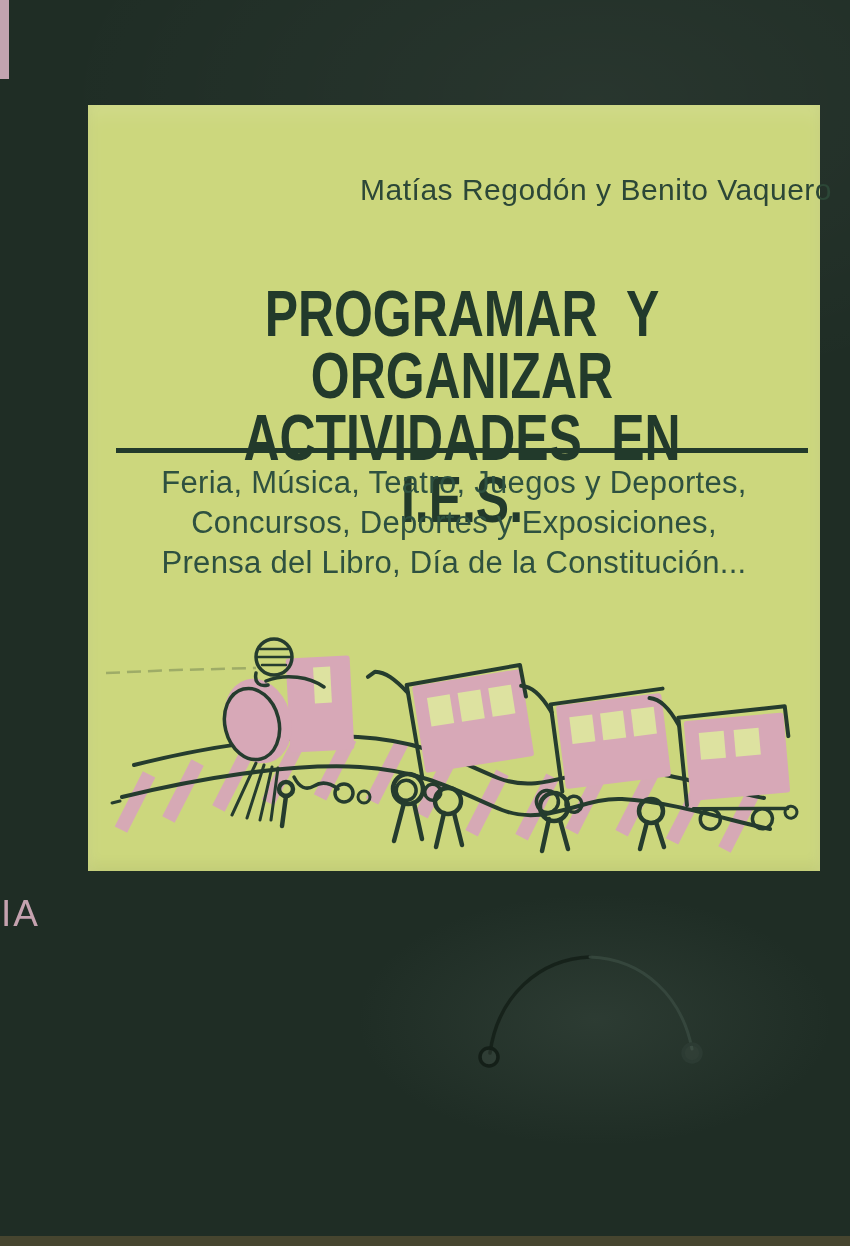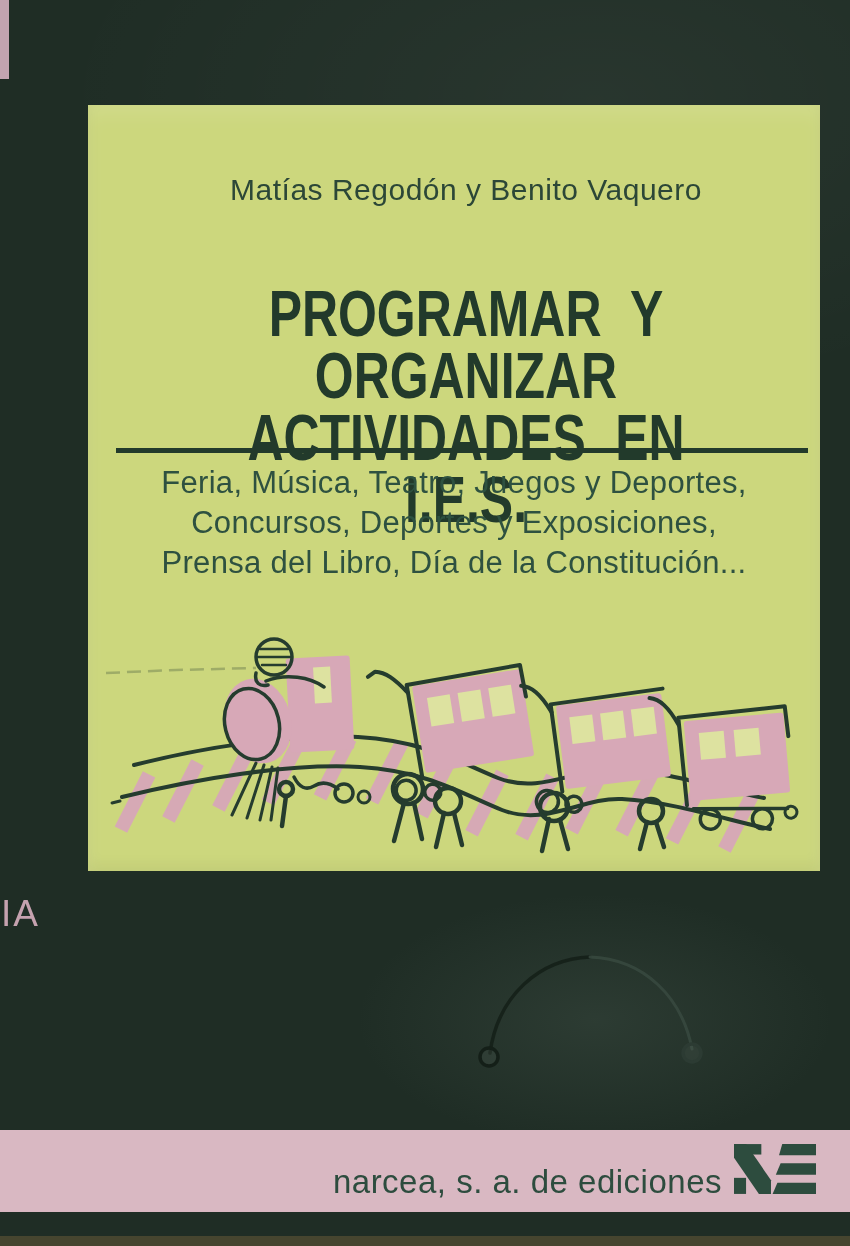--- a/index.html
+++ b/index.html
@@ -11,23 +11,23 @@
   html,body{margin:0;padding:0;}
   body{font-family:"Liberation Sans",sans-serif;background:#111;}
   .cover{position:relative;width:850px;height:1246px;overflow:hidden;
     background:
       radial-gradient(340px 180px at 595px 1020px, rgba(115,135,122,.16), rgba(0,0,0,0) 70%),
       radial-gradient(900px 500px at 70% 8%, rgba(255,255,255,.045), rgba(0,0,0,0) 60%),
       var(--bg);}
   .corner-strip{position:absolute;left:0;top:0;width:9px;height:79px;background:var(--corner);}
   .panel{position:absolute;left:88px;top:105px;width:732px;height:766px;background:var(--panel);
     box-shadow:inset 0 10px 18px rgba(255,255,255,.10), inset 0 -6px 14px rgba(0,0,0,.05);}
-  .author{position:absolute;left:0;top:68px;width:100%;text-align:center;
+  .author{position:absolute;left:0;top:68px;width:100%;text-align:right;
     font-size:30px;letter-spacing:.5px;color:var(--author);transform:translateX(12px);}
-  .title{position:absolute;left:12px;top:178px;width:100%;color:var(--ink);}
+  .title{position:absolute;left:0;top:178px;width:100%;color:var(--ink);padding-left:8px;}
   .title-line{display:block;text-align:center;font-weight:bold;font-size:64px;line-height:62px;
     letter-spacing:0;word-spacing:20px;transform:scaleX(.78);transform-origin:50% 50%;}
   .rule{position:absolute;left:28px;top:343px;width:692px;height:5px;background:var(--ink);}
   .subtitle{position:absolute;left:0;top:358px;width:100%;text-align:center;
     font-size:31px;line-height:40px;color:var(--sub);letter-spacing:.3px;}
   .train{position:absolute;left:18px;top:516px;}
   .spine-text{position:absolute;left:1px;top:893px;font-size:37px;letter-spacing:2px;
     color:var(--ia);}
   .handle{position:absolute;left:452px;top:933px;}
   .stripe{position:absolute;left:0;top:1130px;width:850px;height:82px;background:var(--stripe);}
@@ -156,27 +156,16 @@
 
   <div class="spine-text">IA</div>
 
   <svg class="handle" width="276" height="142" viewBox="0 0 276 142">
     <path d="M38,120 C46,62 88,26 138,24" stroke="#141f18" stroke-width="3.5" fill="none" opacity=".85" stroke-linecap="round"></path>
     <path d="M138,24 C192,26 230,64 240,116" stroke="#3a4b41" stroke-width="3" fill="none" opacity=".8" stroke-linecap="round"></path>
     <circle cx="37" cy="124" r="9" stroke="#141f18" stroke-width="3.5" fill="rgba(95,110,100,.18)"></circle>
     <circle cx="240" cy="120" r="9" stroke="#2c3b33" stroke-width="3.5" fill="rgba(95,110,100,.18)"></circle>
   </svg>
 
-  <div class="stripe">
-    <div class="publisher-name">narcea, s. a. de ediciones</div>
-    <svg class="ne-logo" width="82" height="52" viewBox="0 0 102 62">
-      <rect class="f-logo" x="0" y="0" width="34" height="13"></rect>
-      <polygon class="f-logo" points="0,0 15,0 46,45 46,62 31,62 0,17"></polygon>
-      <rect class="f-logo" x="0" y="42" width="15" height="20"></rect>
-      <polygon class="f-logo" points="60,0 102,0 102,14 56,14"></polygon>
-      <polygon class="f-logo" points="58,24 102,24 102,38 52,38"></polygon>
-      <polygon class="f-logo" points="54,48 102,48 102,62 48,62"></polygon>
-    </svg>
-  </div>
 
   <div class="bottom-strip"></div>
 
 </div>
 
 </body></html>

